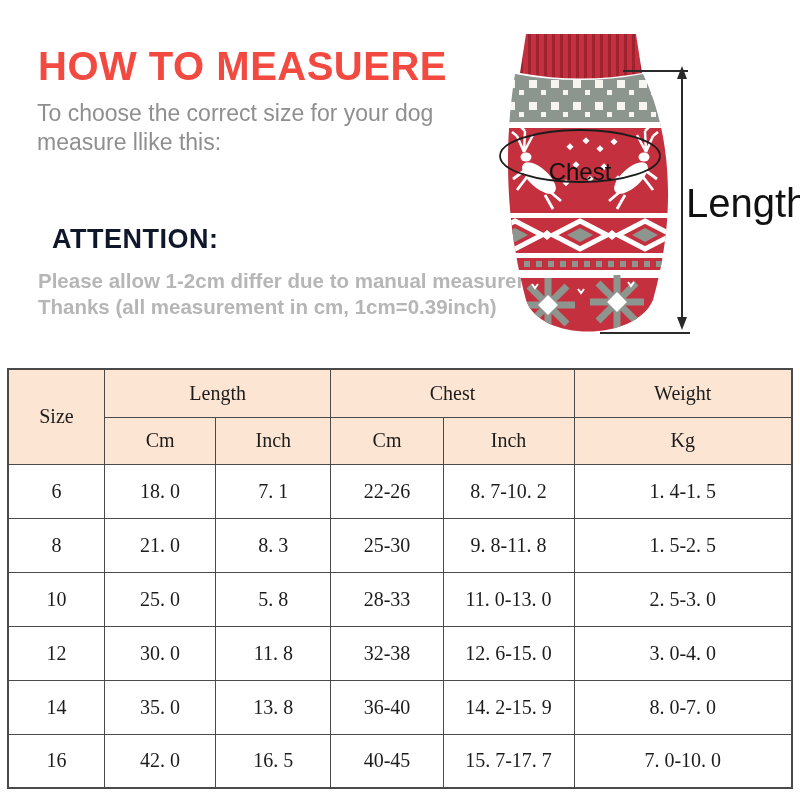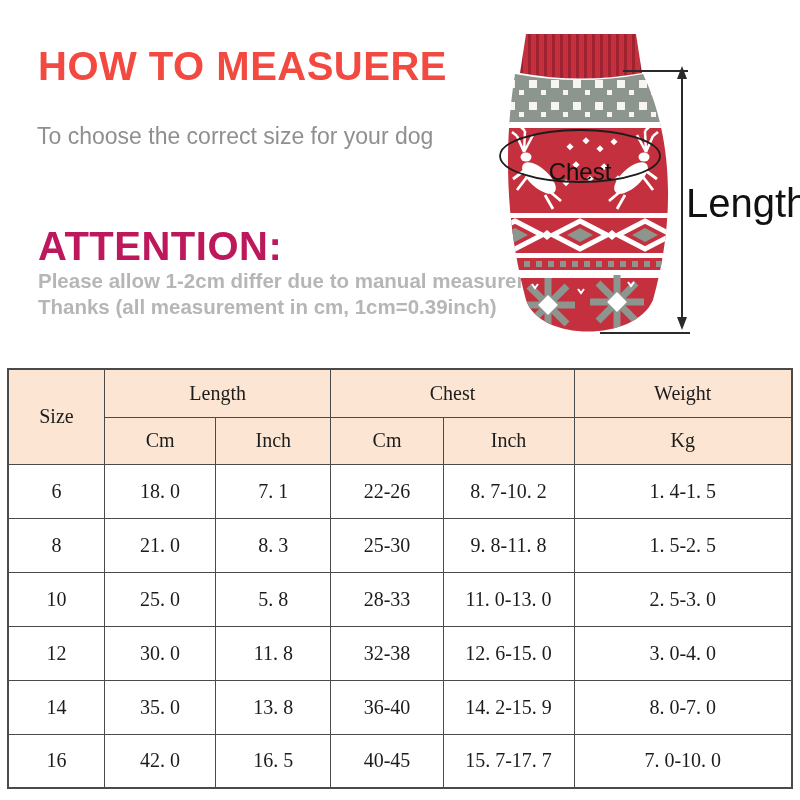--- a/index.html
+++ b/index.html
@@ -2,24 +2,24 @@
 <html><head>
 <meta charset="utf-8">
 <style>
   html,body{margin:0;padding:0;background:#ffffff;}
   .canvas{position:relative;width:800px;height:800px;background:#ffffff;overflow:hidden;
           font-family:"Liberation Sans", sans-serif;}
 
   
   .title{position:absolute;left:38px;top:44px;font-size:40px;font-weight:800;
          color:#f24940;letter-spacing:.5px;white-space:nowrap;}
-  .subtitle{position:absolute;left:37px;top:122px;font-size:23px;line-height:29px;
+  .subtitle{position:absolute;left:37px;top:99px;font-size:23px;line-height:29px;
             color:#8f8f8f;font-weight:500;}
-  .attention-title{position:absolute;left:38px;top:224px;font-size:40px;font-weight:800;
-                   color:#be185d;letter-spacing:.5px;}
+  .attention-title{position:absolute;left:52px;top:224px;font-size:27px;font-weight:800;
+                   color:#0f172a;letter-spacing:.5px;}
   .attention-text{position:absolute;left:38px;top:268px;font-size:20.5px;line-height:26px;
                   font-weight:700;color:#b6b6b6;}
 
   
   .sweater-svg{position:absolute;left:460px;top:10px;overflow:visible;}
   .diagram-label{font-family:"Liberation Sans", sans-serif;fill:#111111;}
 
   
   .size-table{position:absolute;left:7px;top:368px;width:786px;border-collapse:collapse;
               font-family:"Liberation Serif","DejaVu Serif",serif;font-size:20px;color:#1c1c1c;
@@ -32,20 +32,21 @@
   .size-table tr.data-row{height:54px;background:#ffffff;}
 </style>
 </head>
 <body>
 
 <div class="canvas">
 
   <div class="title">HOW TO MEASUERE</div>
   <div class="subtitle">
     <div>To choose the correct size for your dog</div>
+    <div>measure llike this:</div>
   </div>
   <div class="attention-title">ATTENTION:</div>
   <div class="attention-text">
     <div>Please allow 1-2cm differ due to manual measurement,</div>
     <div>Thanks (all measurement in cm, 1cm=0.39inch)</div>
   </div>
 
   <svg class="sweater-svg" width="340" height="350" viewBox="0 0 340 350">
     <defs>
       <clipPath id="bodyClip">

